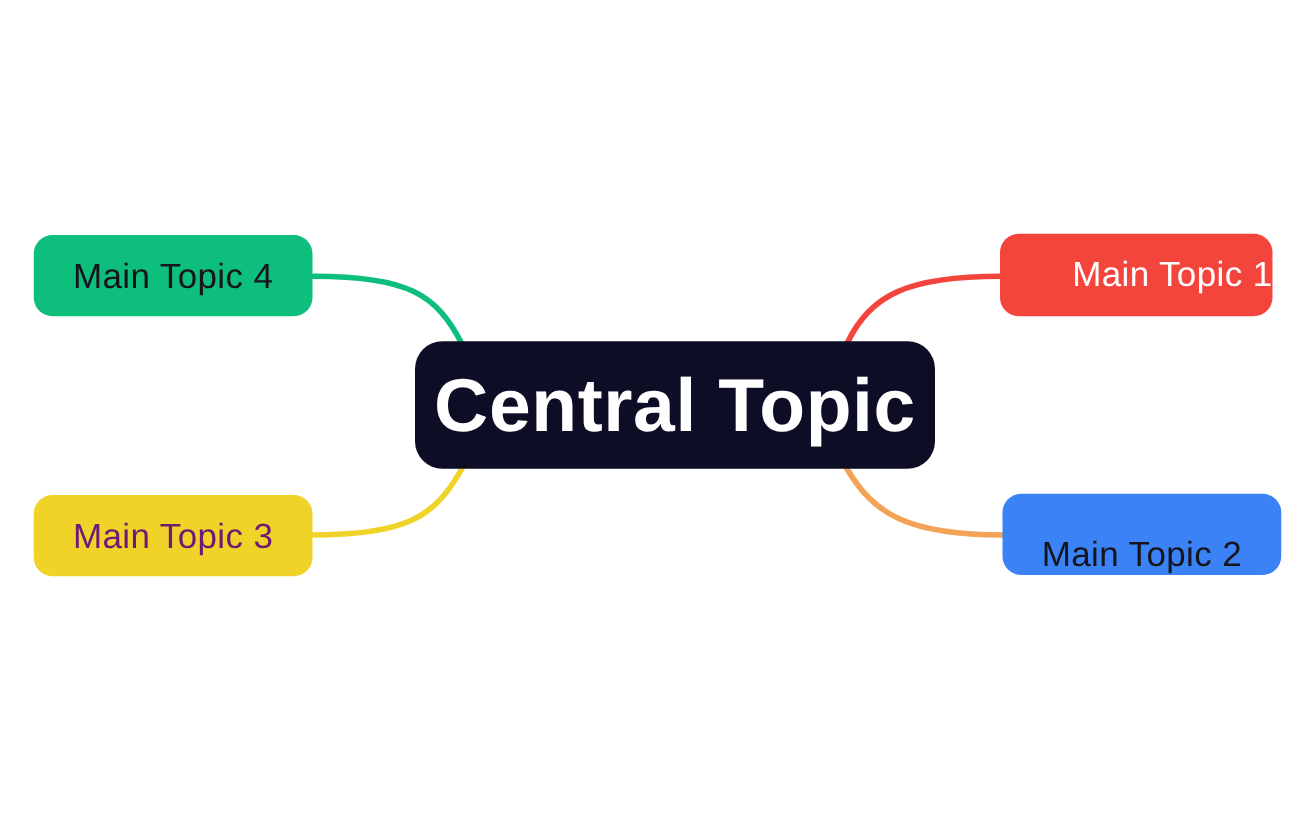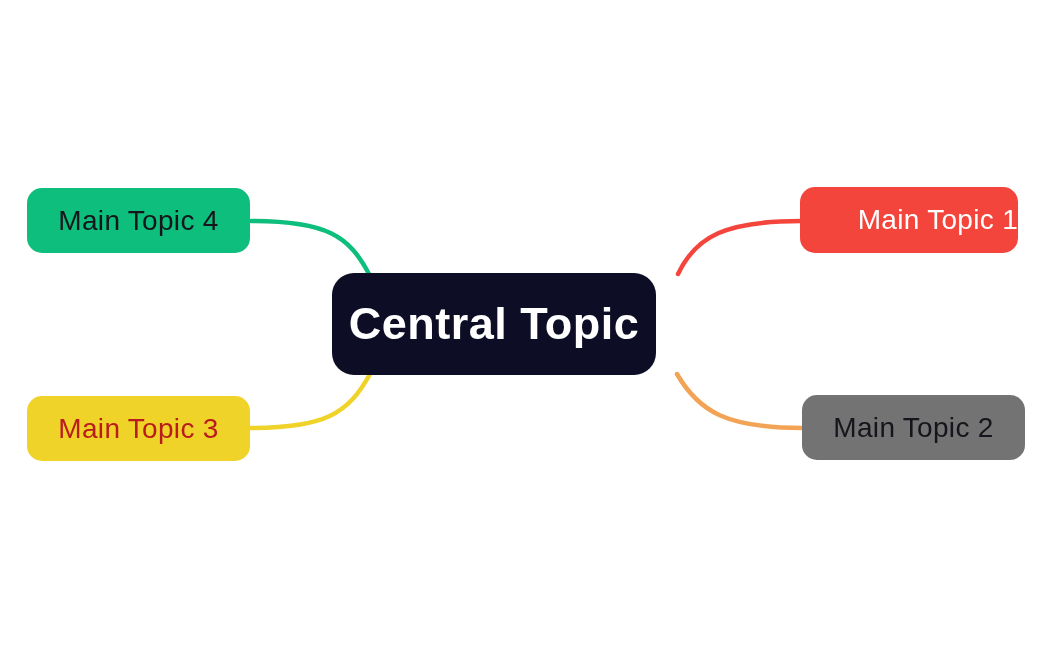--- a/index.html
+++ b/index.html
@@ -34,24 +34,24 @@
     display: flex;
     align-items: center;
     justify-content: center;
     box-sizing: border-box;
     cursor: pointer;
     user-select: none;
   }
   .node-central {
     left: 332px;
     top: 273px;
-    width: 324px;
+    width: 416px;
     height: 102px;
     border-radius: 22px;
-    font-size: 45px;
+    font-size: 60px;
     font-weight: 600;
     letter-spacing: 0.5px;
   }
   .node-branch {
     width: 223px;
     height: 65px;
     border-radius: 15px;
     font-size: 28px;
     font-weight: 500;
     letter-spacing: 0.3px;
@@ -74,25 +74,25 @@
   </svg>
 
   <div class="node node-central" style="background: rgb(13, 14, 38); color: rgb(255, 255, 255);">
     <span>Central Topic</span>
   </div>
 
   <div class="node node-branch node-topic1" style="background: rgb(244, 69, 60); color: rgb(255, 255, 255); justify-content: flex-end;">
     <span>Main Topic 1</span>
   </div>
 
-  <div class="node node-branch node-topic2" style="background: #737373; color: rgb(21, 21, 27);">
+  <div class="node node-branch node-topic2" style="background: #3b82f6; color: rgb(21, 21, 27); align-items: flex-end;">
     <span>Main Topic 2</span>
   </div>
 
-  <div class="node node-branch node-topic3" style="background: rgb(240, 211, 41); color: #b91c1c; text-align: center;">
+  <div class="node node-branch node-topic3" style="background: rgb(240, 211, 41); color: #701a75; text-align: center;">
     <span>Main Topic 3</span>
   </div>
 
   <div class="node node-branch node-topic4" style="background: rgb(14, 190, 125); color: rgb(21, 21, 27);">
     <span>Main Topic 4</span>
   </div>
 
 </div>
 
 </body></html>

